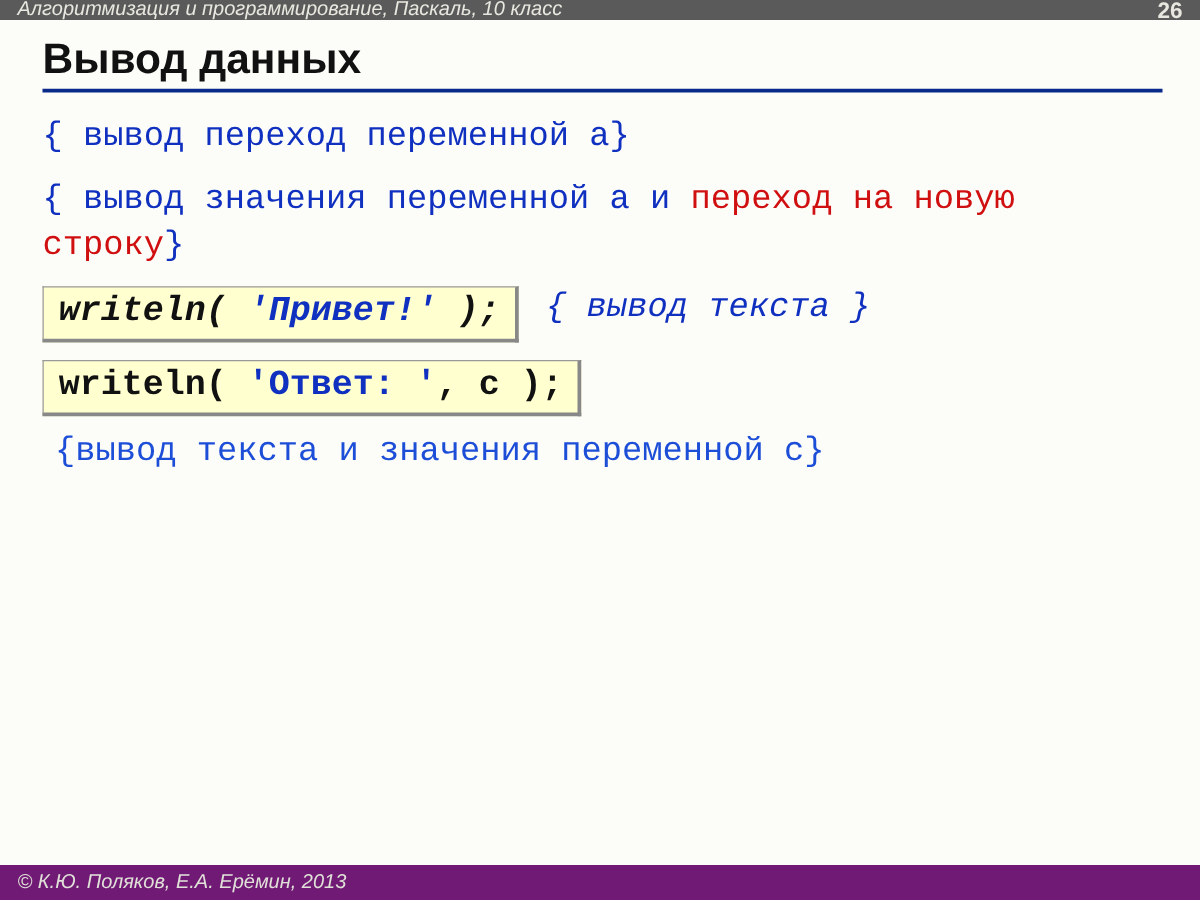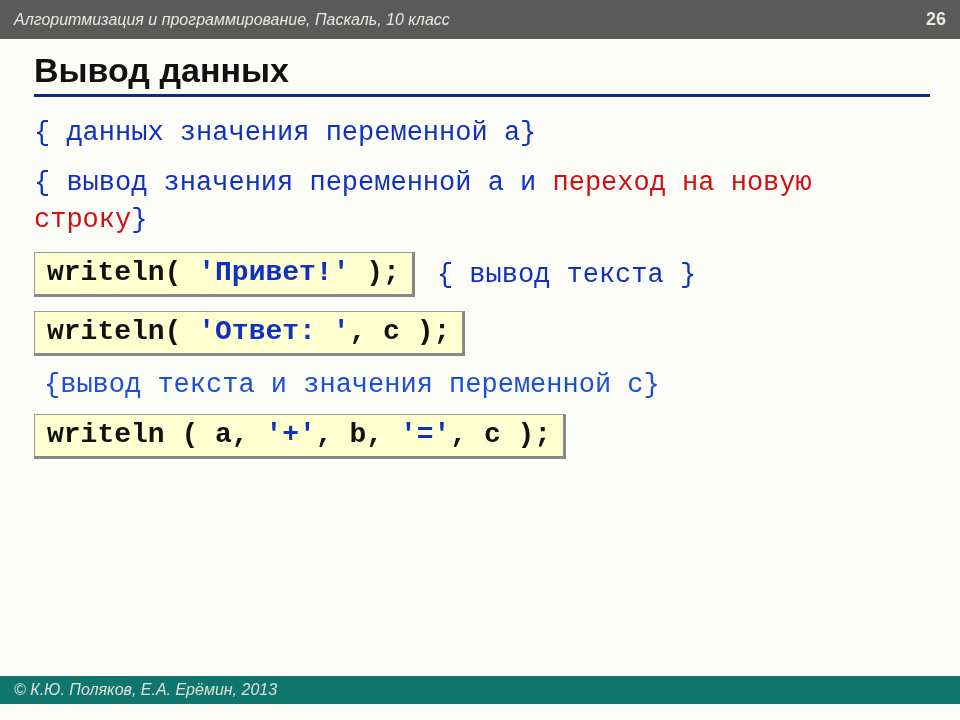--- a/index.html
+++ b/index.html
@@ -8,21 +8,21 @@
     width: 960px;
     height: 720px;
     background: #fcfcf8;
     font-family: Georgia, 'Times New Roman', serif;
     position: relative;
     overflow: hidden;
   }
   .header-bar {
     background: #5a5a5a;
     color: #e8e8e0;
-    height: 39px;
+    height: 16px;
     display: flex;
     align-items: center;
     justify-content: space-between;
     padding: 0 14px;
     font-style: italic;
     font-family: Arial, sans-serif;
     font-size: 16px;
   }
   .header-bar .page { font-weight: bold; font-style: normal; font-size: 18px; }
   .slide-title {
@@ -69,23 +69,23 @@
   }
   .comment .red { color: #d01010; margin-top: 24px; }
   .standalone-comment {
     font-family: 'Courier New', monospace;
     font-size: 27px;
     color: #1d4ed8;
     margin: 6px 0 14px 10px;
   }
   .footer-bar {
     position: absolute;
-    left: 0; right: 0; bottom: 16px;
+    left: 0; right: 0; bottom: 0;
     height: 28px;
-    background: #0f766e;
+    background: #701a75;
     color: #e0e0d8;
     display: flex;
     align-items: center;
     justify-content: space-between;
     padding: 0 14px;
     font-style: italic;
     font-family: Arial, sans-serif;
     font-size: 16px;
   }
 </style>
@@ -97,50 +97,45 @@
   <span class="page">26</span>
 </div>
 
 <div class="slide-title">Вывод данных</div>
 <div class="title-rule"></div>
 
 <div class="content">
 
   <div class="row">
     <div class="comment">
-      <span>{ данных значения переменной a}</span>
+      <span>{ вывод переход переменной a}</span>
     </div>
   </div>
 
   <div class="row">
     <div class="comment">
       <span>{ вывод значения переменной a и </span><span class="red">переход на новую строку</span><span>}</span>
     </div>
   </div>
 
-  <div class="row" style="align-items:center;">
+  <div class="row" style="font-style:italic;">
     <div class="codebox">
       <span>writeln( </span><span class="blue">'Привет!'</span><span> );</span>
     </div>
     <div class="comment">
       <span>{ вывод текста }</span>
     </div>
   </div>
 
   <div class="row">
     <div class="codebox">
       <span>writeln( </span><span class="blue">'Ответ: '</span><span>, c );</span>
     </div>
   </div>
 
   <div class="standalone-comment">{вывод текста и значения переменной c}</div>
 
-  <div class="row">
-    <div class="codebox">
-      <span>writeln ( a, </span><span class="blue">'+'</span><span>, b, </span><span class="blue">'='</span><span>, c );</span>
-    </div>
-  </div>
 
 </div>
 
 <div class="footer-bar">
   <span>© К.Ю. Поляков, Е.А. Ерёмин, 2013</span>
 </div>
 
 </body></html>

